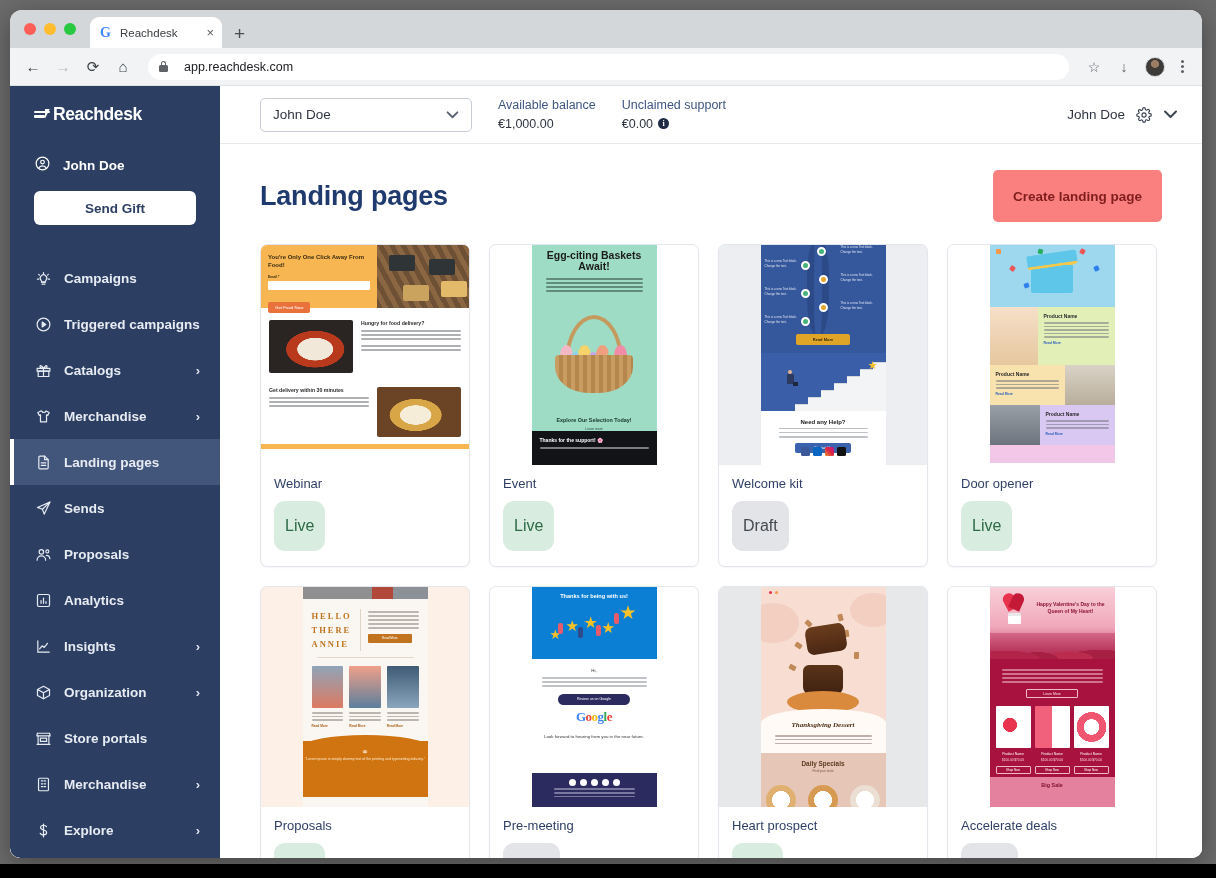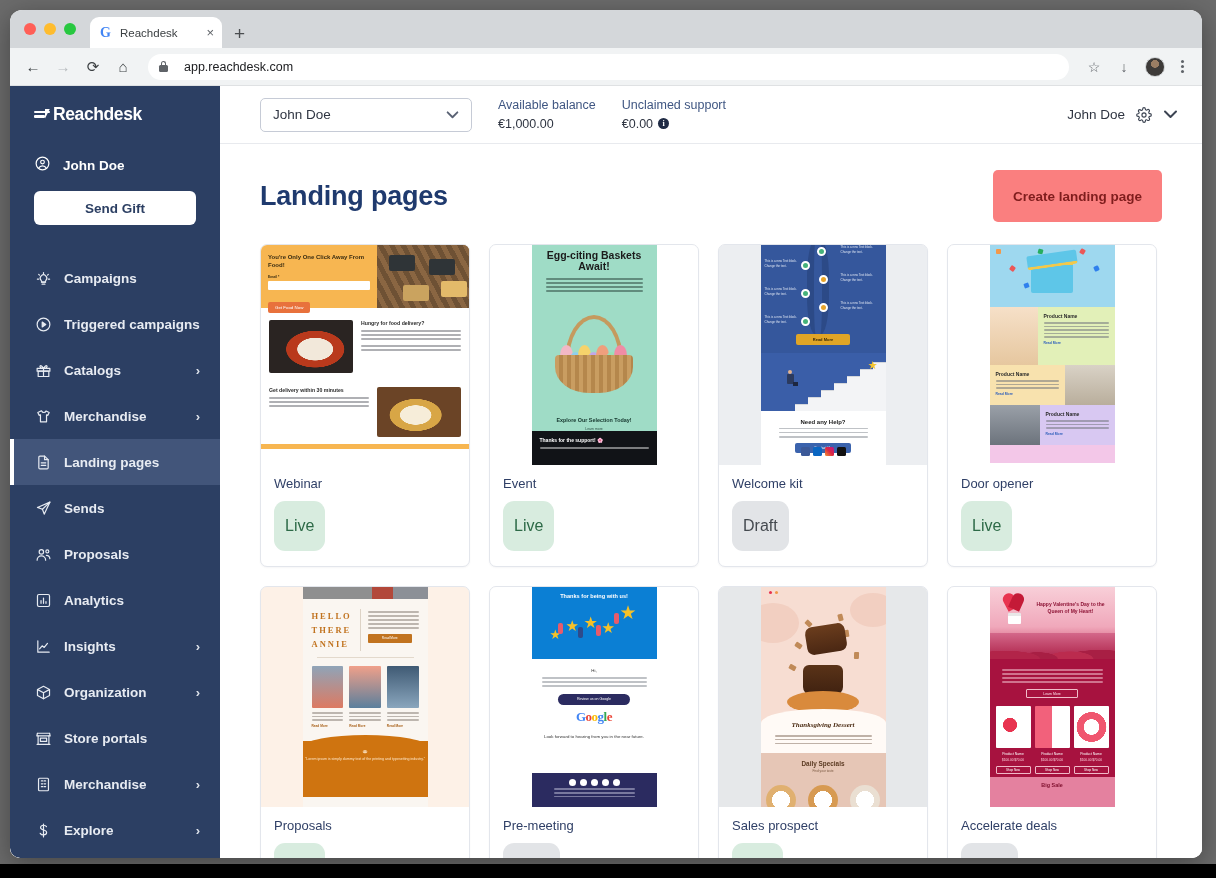--- a/index.html
+++ b/index.html
@@ -1094,21 +1094,21 @@
         <div class="bowls">
           <i style="background:radial-gradient(circle,#fff 0 42%,#e0b070 43% 100%)"></i>
           <i style="background:radial-gradient(circle,#fff 0 42%,#d79a52 43% 100%)"></i>
           <i style="background:radial-gradient(circle,#fff 0 42%,#eadfd2 43% 100%)"></i>
         </div>
       </div>
     </div>
   </div>
                 </div>
      <div class="card-body">
-       <div class="card-title">Sales prospect</div>
+       <div class="card-title">Heart prospect</div>
        <span class="badge live">Live</span>
      </div>
               </div>
               <div class="card">
                 <div class="thumb">
                   <div class="mini t8">
     <div class="pane">
       <div class="hero">
         <div class="heart">
                           <i></i>

